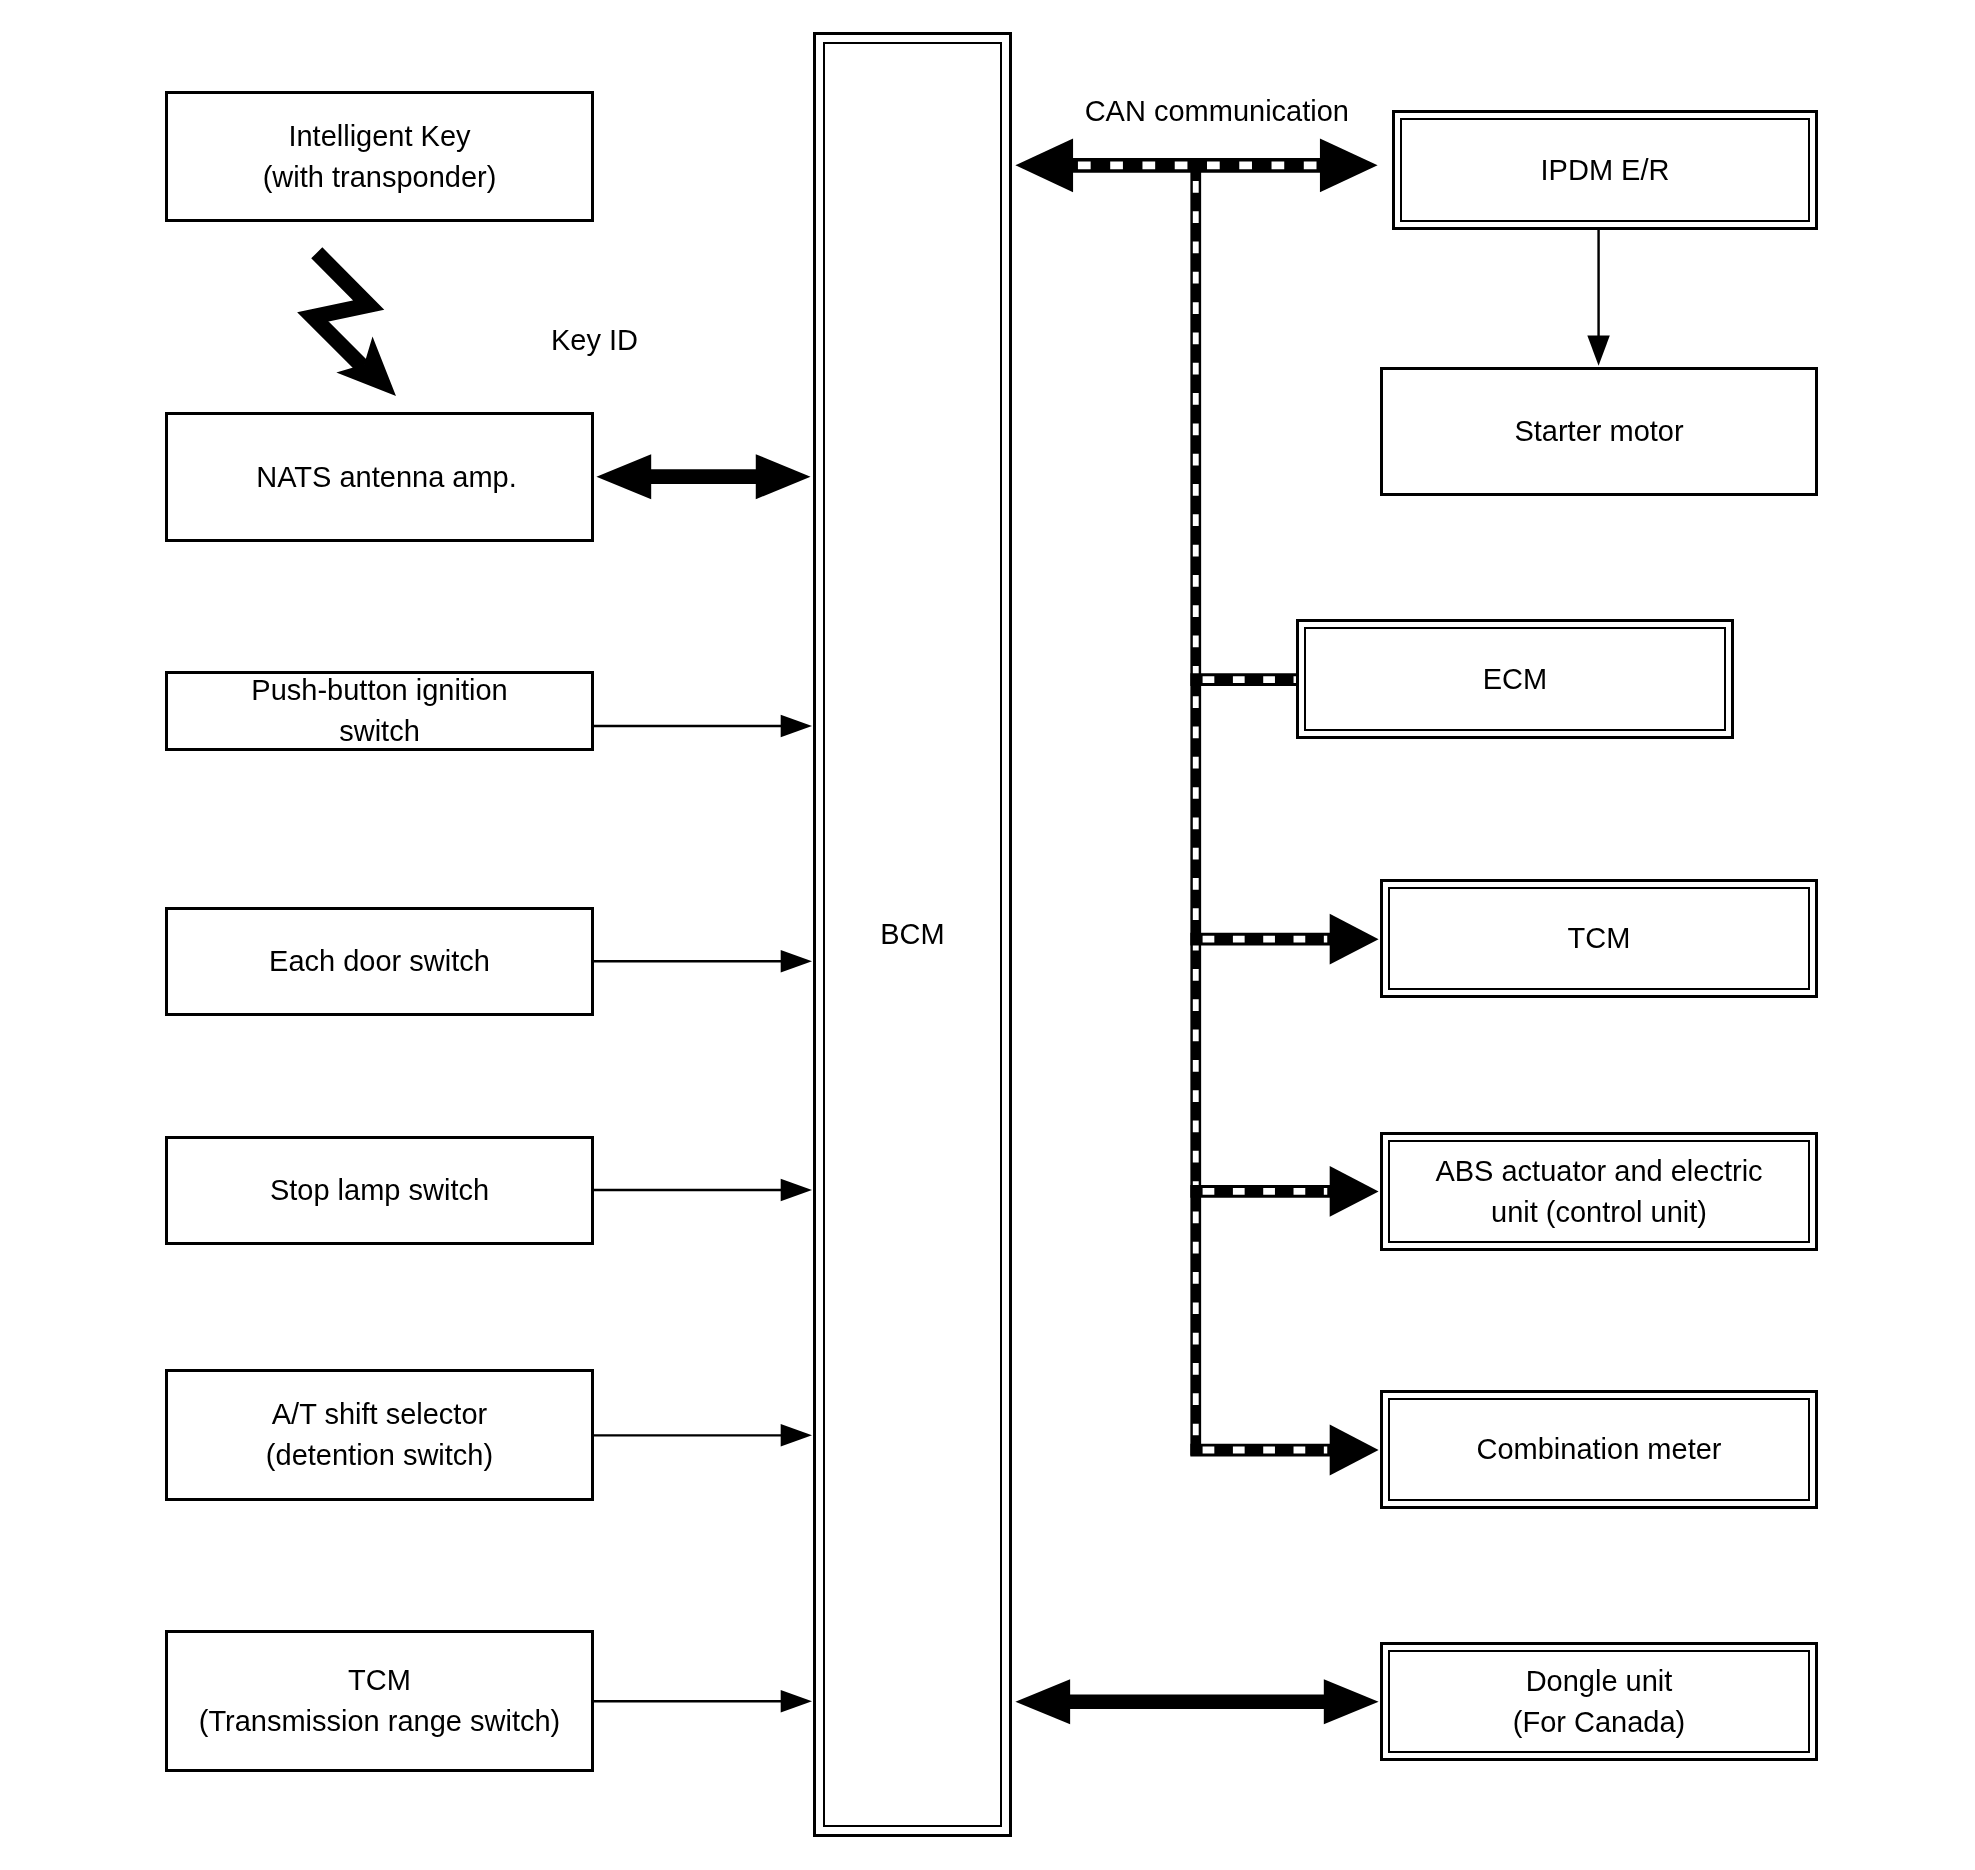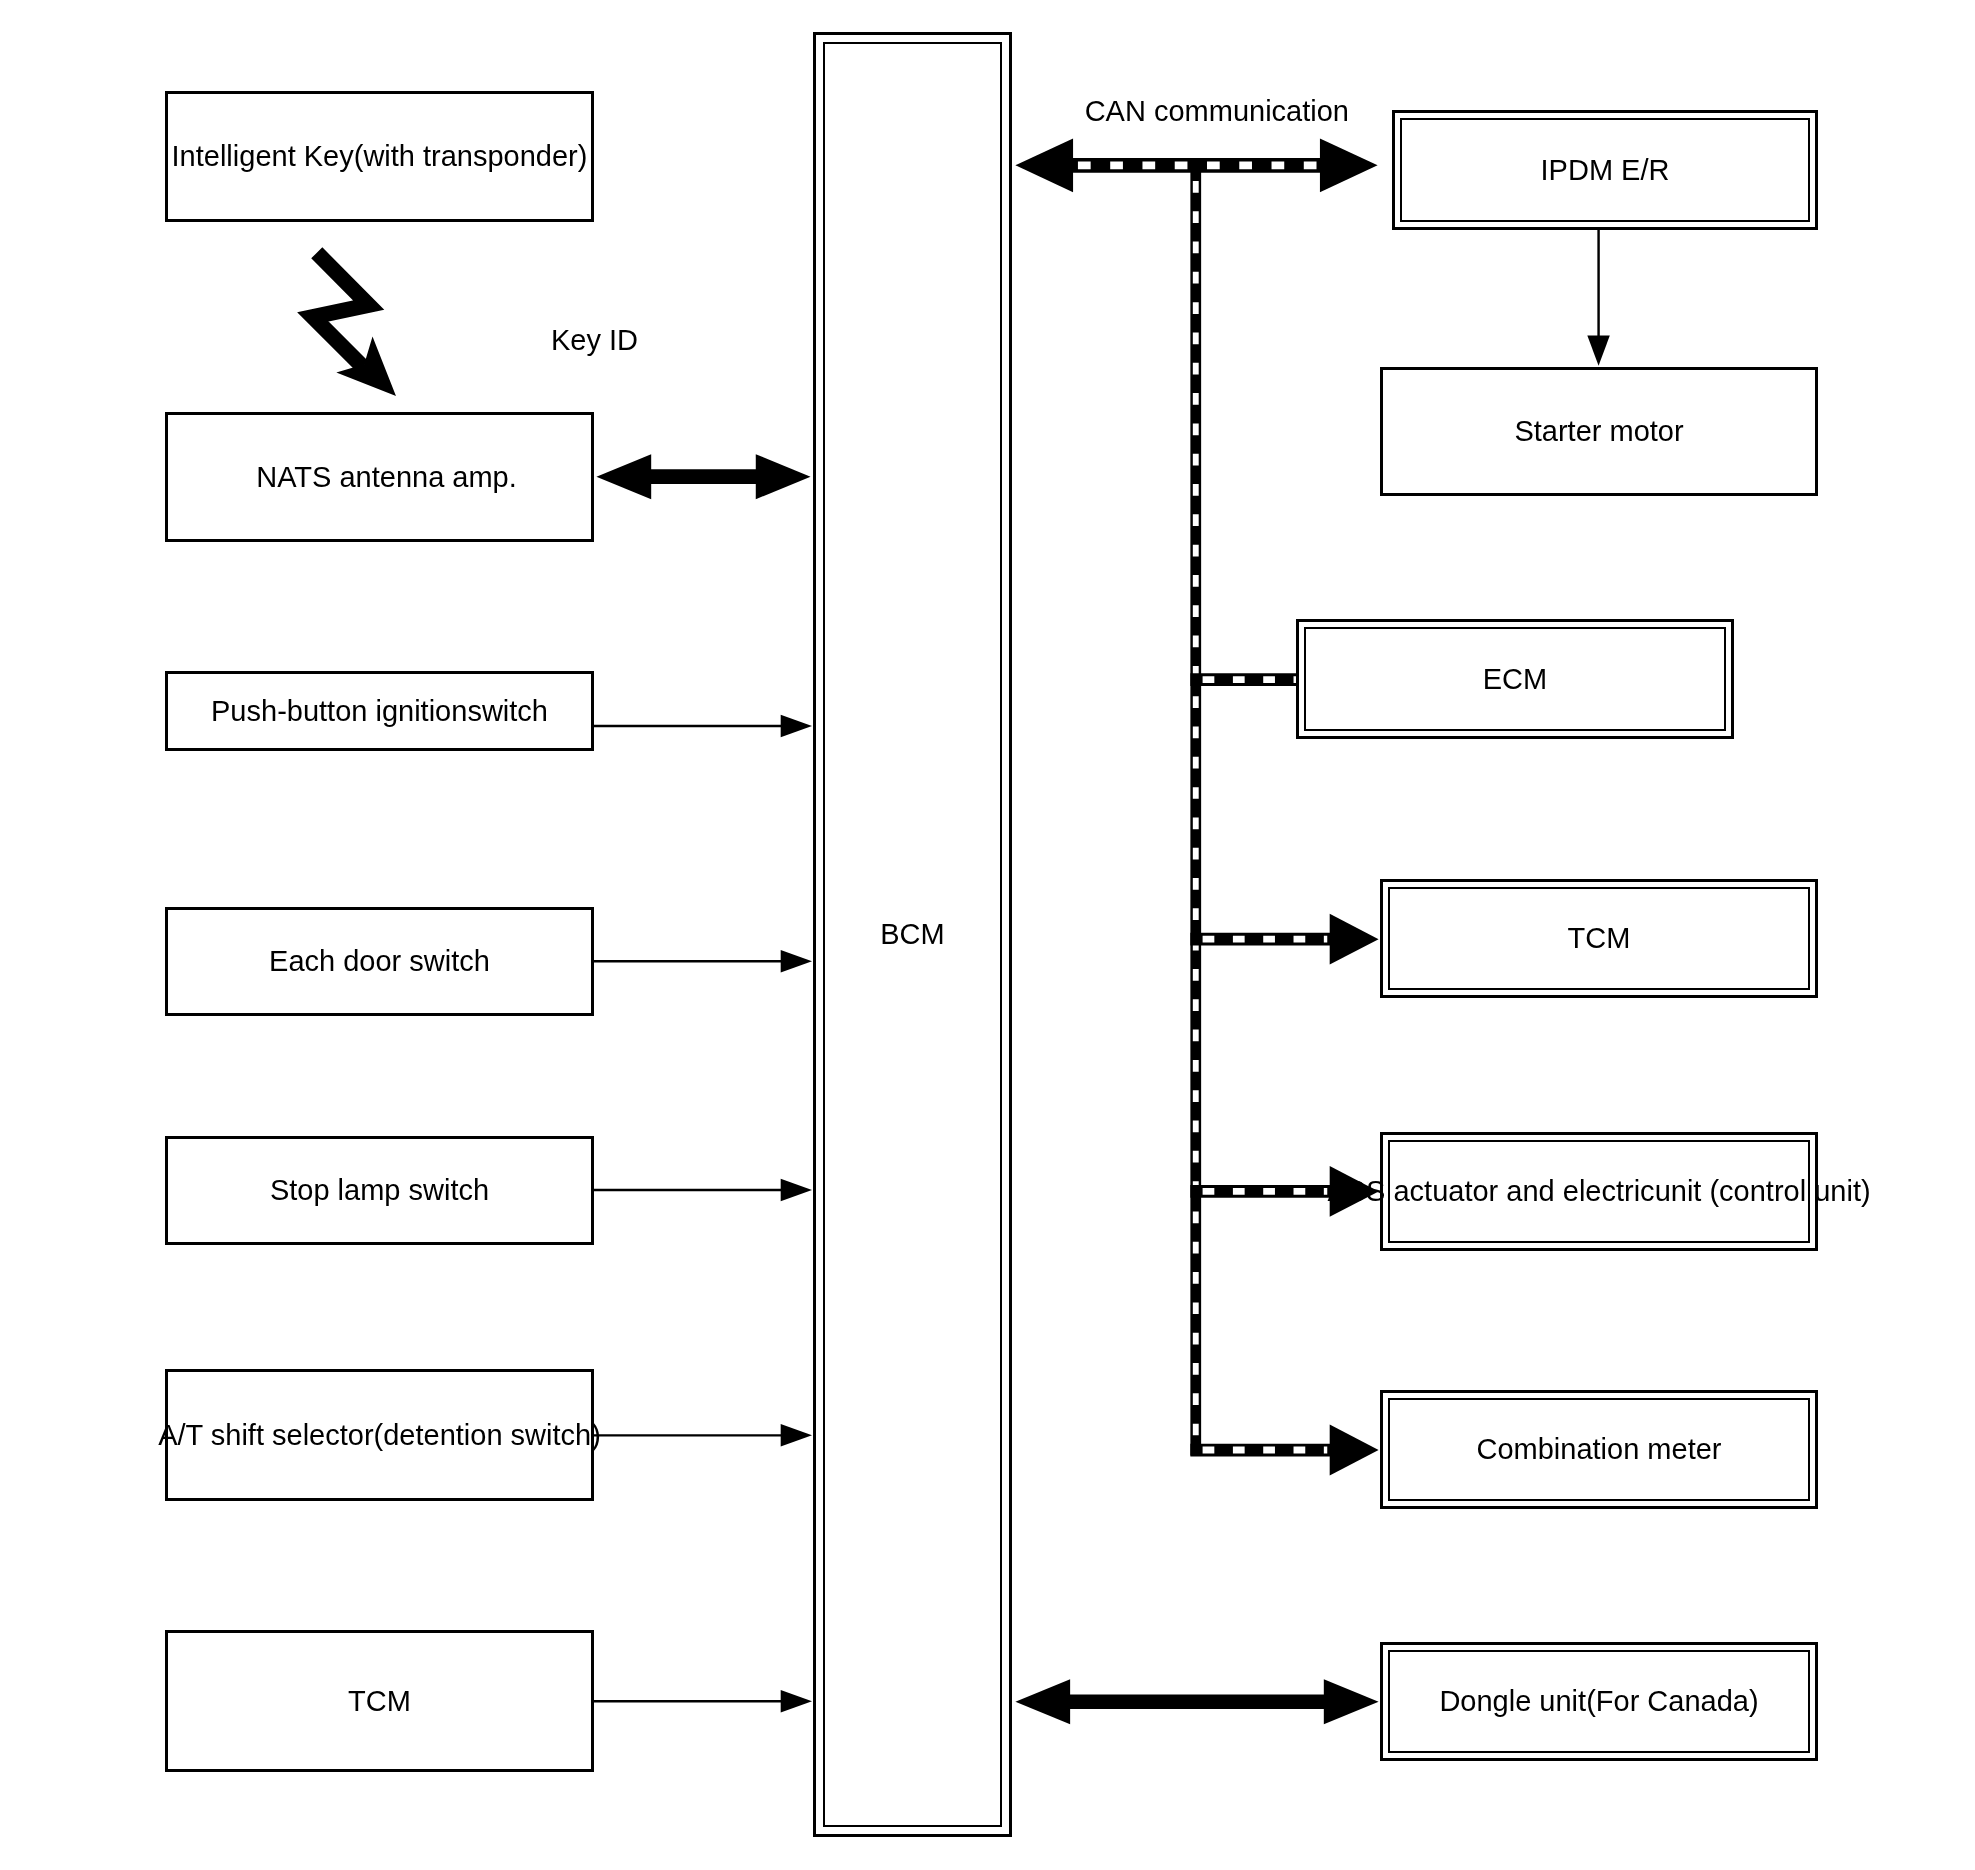--- a/index.html
+++ b/index.html
@@ -6,21 +6,21 @@
   body{
     width:1975px;height:1871px;position:relative;overflow:hidden;
     background:#ffffff;color:#000000;
     font-family:"Liberation Sans", sans-serif;
   }
   .box{
     position:absolute;box-sizing:border-box;background:#ffffff;
     border:3.9px solid #000000;
   }
   .flexc{
-    display:flex;flex-direction:row;align-items:center;justify-content:center;
+    display:flex;flex-direction:column;align-items:center;justify-content:center;
     text-align:center;
   }
   .inner{
     position:absolute;inset:5.4px;border:2.4px solid #000000;box-sizing:border-box;
   }
   .lbl{
     font-size:29px;line-height:41px;white-space:nowrap;display:block;
   }
   .caption{
     position:absolute;font-size:29px;line-height:34px;white-space:nowrap;
@@ -141,20 +141,21 @@
   <span class="lbl">Stop lamp switch</span>
 </div>
 
 <div class="box flexc" style="left:165px;top:1369px;width:429px;height:132px;">
   <span class="lbl">A/T shift selector</span>
   <span class="lbl">(detention switch)</span>
 </div>
 
 <div class="box flexc" style="left:165px;top:1630px;width:429px;height:142px;">
   <span class="lbl">TCM</span>
+  <span class="lbl">(Transmission range switch)</span>
 </div>
 
 <div class="box" style="left:813px;top:32px;width:199px;height:1805px;">
   <div class="inner flexc" style="inset:6.8px;">
     <span class="lbl">BCM</span>
   </div>
 </div>
 
 <div class="box" style="left:1380px;top:110px;width:426px;height:120px;margin-left:12px;">
   <div class="inner flexc">

